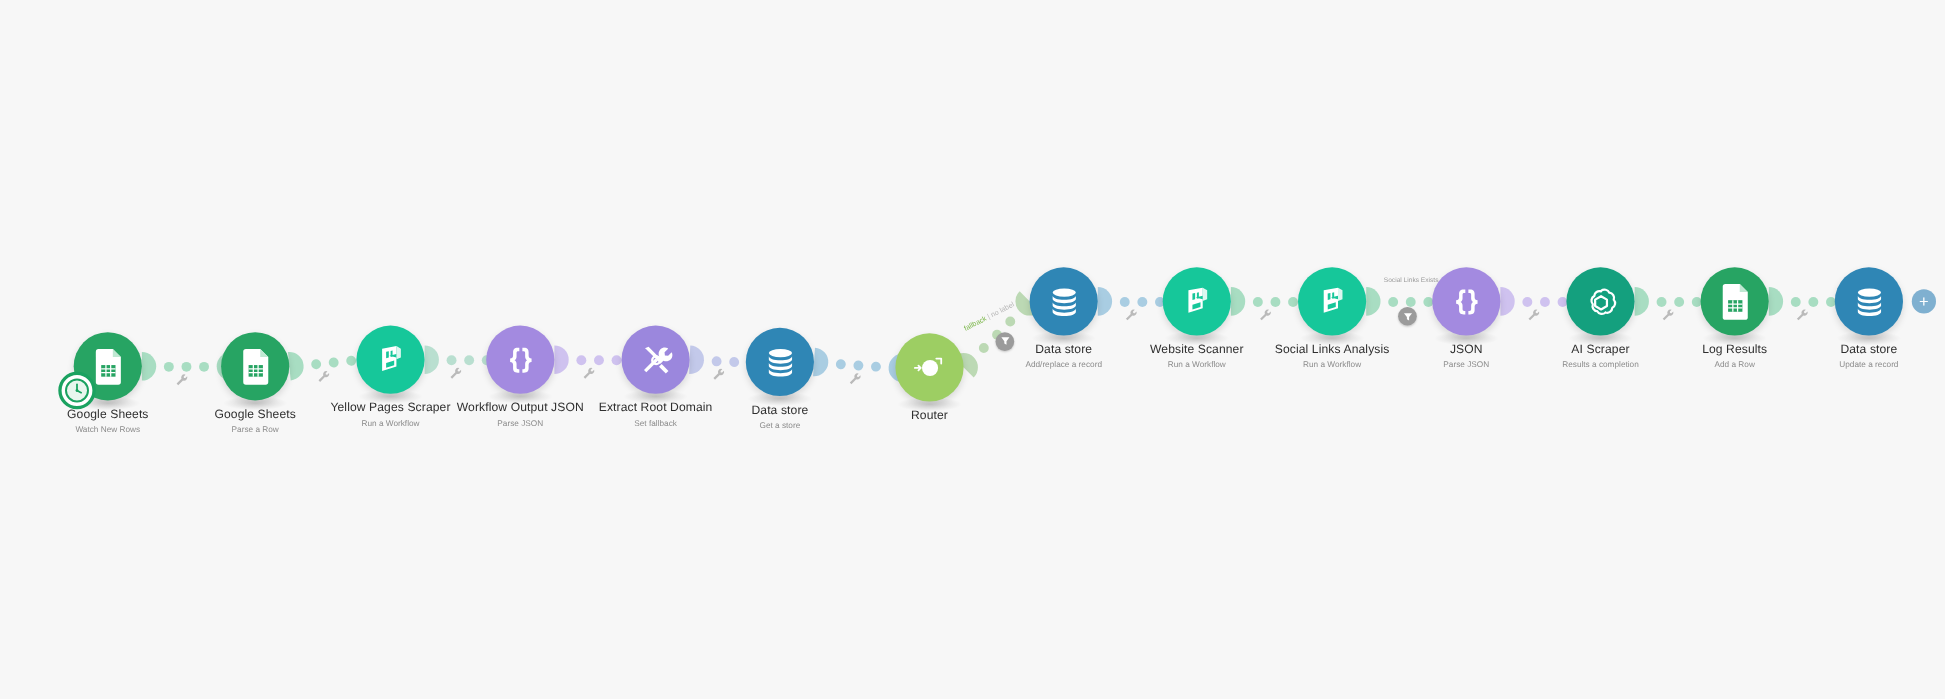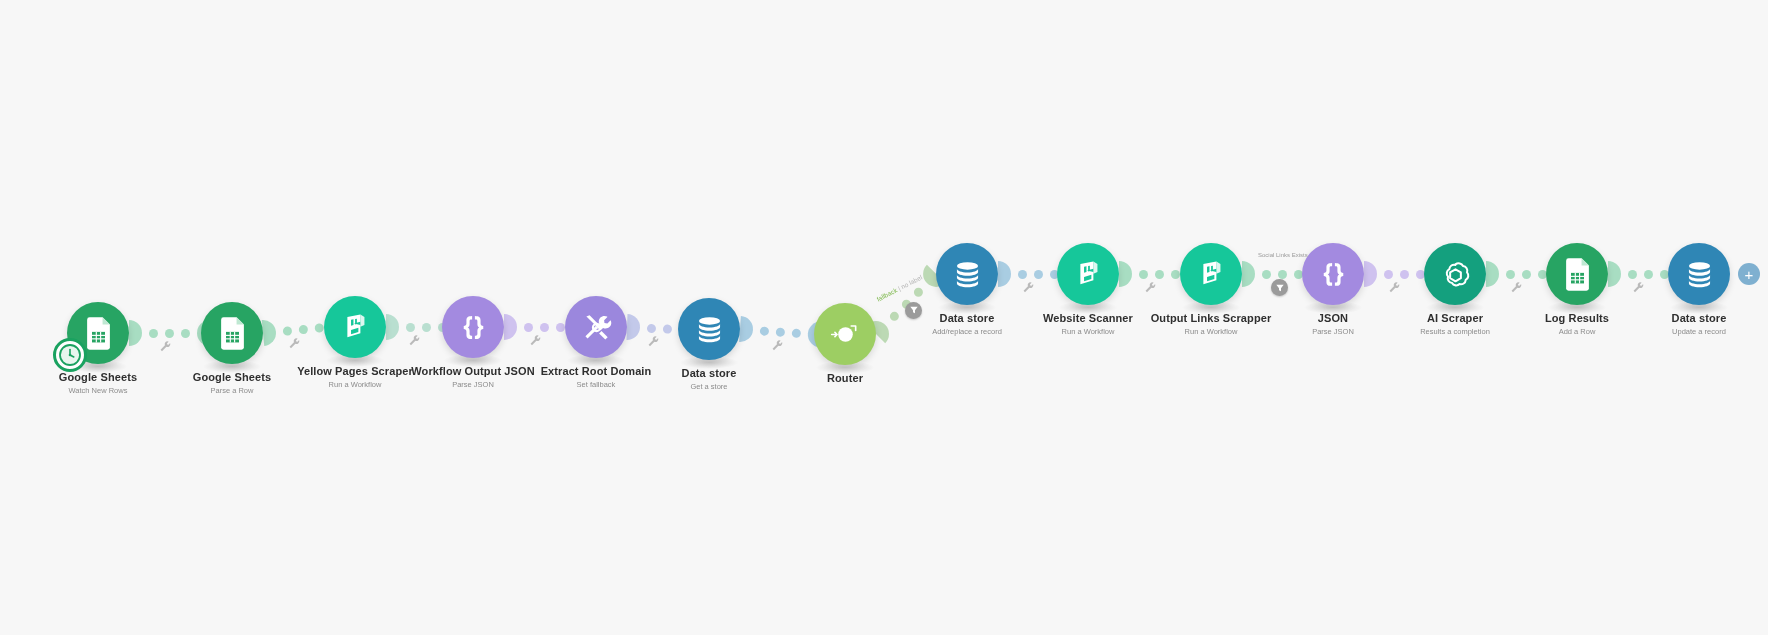--- a/index.html
+++ b/index.html
@@ -71,21 +71,21 @@
     background: radial-gradient(ellipse at center, rgba(0,0,0,.16) 0%, rgba(0,0,0,0) 70%);
     pointer-events: none;
   }
   .lbl {
     margin-top: 7px;
     text-align: center;
     white-space: nowrap;
   }
   .lbl .t {
     font-size: 11px;
-    font-weight: bold;
+    font-weight: normal;
     color: #2f2f2f;
     letter-spacing: .1px;
     line-height: 13px;
   }
   .lbl .s {
     font-size: 7.5px;
     color: #8c8c8c;
     line-height: 11px;
     margin-top: 1px;
   }
@@ -488,21 +488,21 @@
             <svg width="39" height="39" viewBox="0 0 48 48">
         <path fill="#ffffff" d="M14 11l16-3v9l-8 2 8 2v10l-16 5V11z"></path>
         <path fill="#ffffff" d="M30 8l5 3v10l-5 2z" opacity=".85"></path>
         <path fill="#16c79a" d="M18.5 14.5l3-0.6v7l-3 .8z"></path>
         <path fill="#16c79a" d="M23.5 13.6l2.2-.45v6.6l-2.2 .6z"></path>
         <path fill="#16c79a" d="M18.5 27l9-2.6v5.2l-9 2.8z"></path>
       </svg>
           </span>
         </div>
         <div class="lbl">
-          <div class="t">Output Links Scrapper</div>
+          <div class="t">Social Links Analysis</div>
           <div class="s">Run a Workflow</div>
         </div>
       </div>
       <div class="node" style="left: 1273px; top: 243px; width: 120px;">
         <div class="shadow" style="width: 58.9px; height: 13.02px; top: 58px;"></div>
         <div class="bulb" style="width: 62px; height: 62px; background: rgb(163, 138, 224);">
           <span>
             <svg width="39" height="39" viewBox="0 0 48 48">
         <path fill="#ffffff" d="M20.5 10c-4 0-5.2 2-5.2 5.2v3.6c0 2.2-1.1 3.3-3.3 3.3v3.8c2.2 0 3.3 1.1 3.3 3.3v3.6c0 3.2 1.2 5.2 5.2 5.2h1.8v-4h-1.1c-1.5 0-2-.7-2-2.2v-3.6c0-2.1-.8-3.5-2.3-4.2 1.5-.7 2.3-2.1 2.3-4.2v-3.6c0-1.5.5-2.2 2-2.2h1.1v-4z"></path>
         <path fill="#ffffff" d="M27.5 10c4 0 5.2 2 5.2 5.2v3.6c0 2.2 1.1 3.3 3.3 3.3v3.8c-2.2 0-3.3 1.1-3.3 3.3v3.6c0 3.2-1.2 5.2-5.2 5.2h-1.8v-4h1.1c1.5 0 2-.7 2-2.2v-3.6c0-2.1.8-3.5 2.3-4.2-1.5-.7-2.3-2.1-2.3-4.2v-3.6c0-1.5-.5-2.2-2-2.2h-1.1v-4z"></path>

